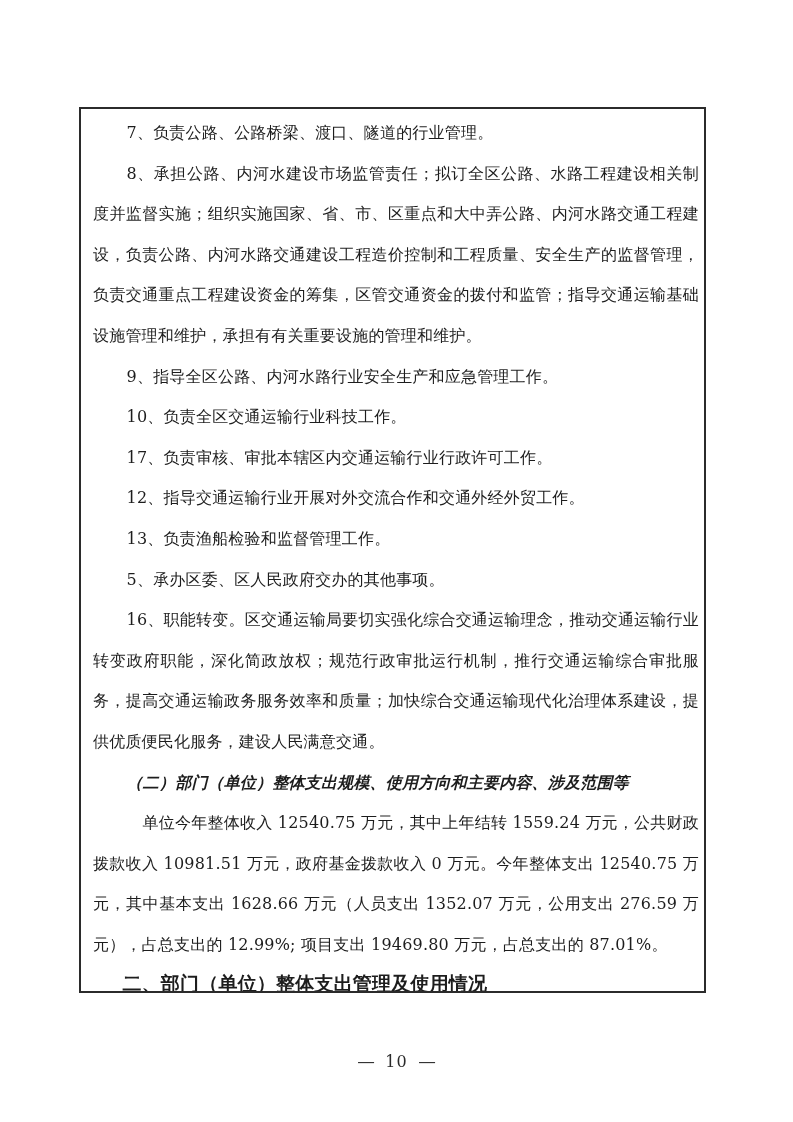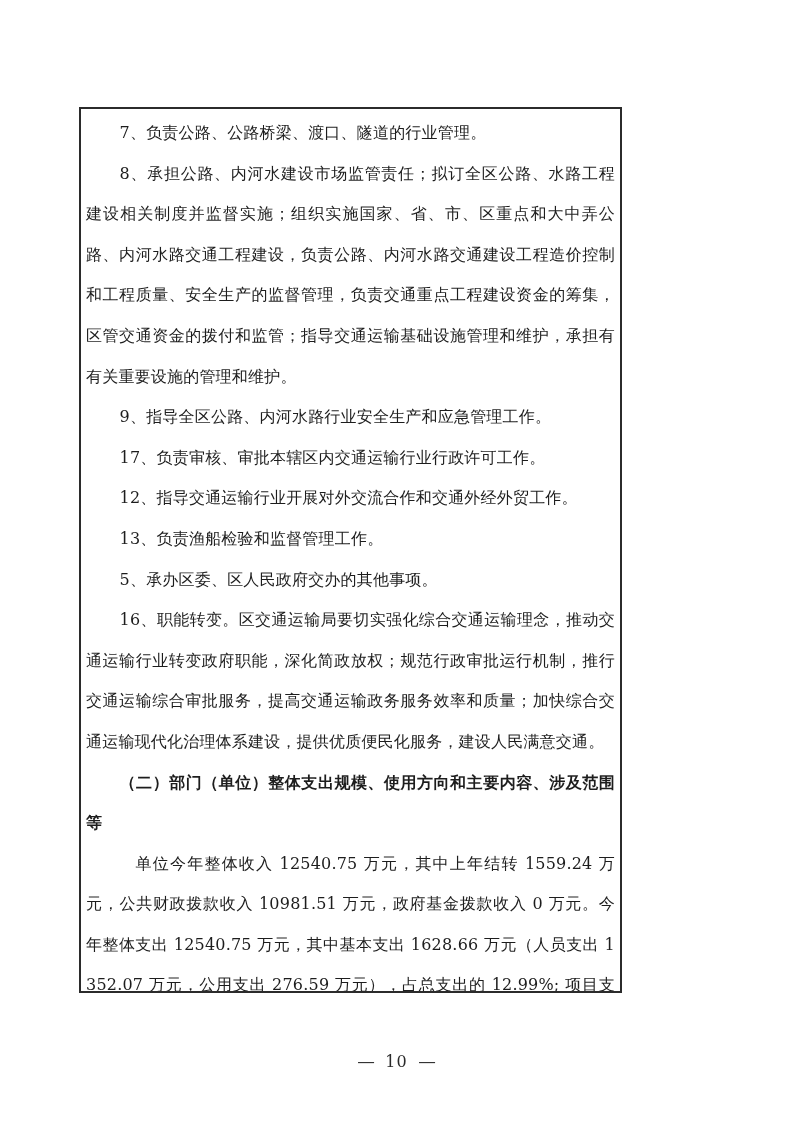--- a/index.html
+++ b/index.html
@@ -11,37 +11,37 @@
     margin: 0 auto;
     background: #ffffff;
     color: #1d1d1d;
     font-family: "DejaVu Serif", "Liberation Serif", serif;
     overflow: hidden;
   }
   .content-box {
     position: absolute;
     left: 79px;
     top: 107px;
-    width: 543px;
+    width: 627px;
     height: 886px;
     border: 2px solid #2b2b2b;
-    padding: 4px 5px 0 5px;
+    padding: 4px 5px 0 12px;
     overflow: hidden;
     background: #ffffff;
   }
   .para {
     font-size: 16px;
     line-height: 40.6px;
     text-align: justify;
     text-indent: 2.1em;
     letter-spacing: 0.2px;
     word-break: break-all;
   }
   .para.indent-3 { text-indent: 3.1em; }
-  .para.subheading { font-weight: bold; }
+  .para.subheading { font-weight: bold; font-style: italic; }
   .section-heading {
     font-family: "DejaVu Sans", "Liberation Sans", sans-serif;
     font-weight: bold;
     font-size: 19px;
     line-height: 36px;
     text-indent: 1.55em;
     text-align: left;
   }
   .page-footer {
     position: absolute;
@@ -57,20 +57,21 @@
 </style>
 </head>
 <body>
 
 <div class="page">
 
   <div class="content-box">
     <p class="para">7、负责公路、公路桥梁、渡口、隧道的行业管理。</p>
     <p class="para">8、承担公路、内河水建设市场监管责任；拟订全区公路、水路工程建设相关制度并监督实施；组织实施国家、省、市、区重点和大中弄公路、内河水路交通工程建设，负责公路、内河水路交通建设工程造价控制和工程质量、安全生产的监督管理，负责交通重点工程建设资金的筹集，区管交通资金的拨付和监管；指导交通运输基础设施管理和维护，承担有有关重要设施的管理和维护。</p>
     <p class="para">9、指导全区公路、内河水路行业安全生产和应急管理工作。</p>
+    <p class="para">10、负责全区交通运输行业科技工作。</p>
     <p class="para">17、负责审核、审批本辖区内交通运输行业行政许可工作。</p>
     <p class="para">12、指导交通运输行业开展对外交流合作和交通外经外贸工作。</p>
     <p class="para">13、负责渔船检验和监督管理工作。</p>
     <p class="para">5、承办区委、区人民政府交办的其他事项。</p>
     <p class="para">16、职能转变。区交通运输局要切实强化综合交通运输理念，推动交通运输行业转变政府职能，深化简政放权；规范行政审批运行机制，推行交通运输综合审批服务，提高交通运输政务服务效率和质量；加快综合交通运输现代化治理体系建设，提供优质便民化服务，建设人民满意交通。</p>
     <p class="para subheading">（二）部门（单位）整体支出规模、使用方向和主要内容、涉及范围等</p>
     <p class="para indent-3">单位今年整体收入 12540.75 万元，其中上年结转 1559.24 万元，公共财政拨款收入 10981.51 万元，政府基金拨款收入 0 万元。今年整体支出 12540.75 万元，其中基本支出 1628.66 万元（人员支出 1352.07 万元，公用支出 276.59 万元），占总支出的 12.99%; 项目支出 19469.80 万元，占总支出的 87.01%。</p>
     <p class="para section-heading">二、部门（单位）整体支出管理及使用情况</p>
   </div>
 

